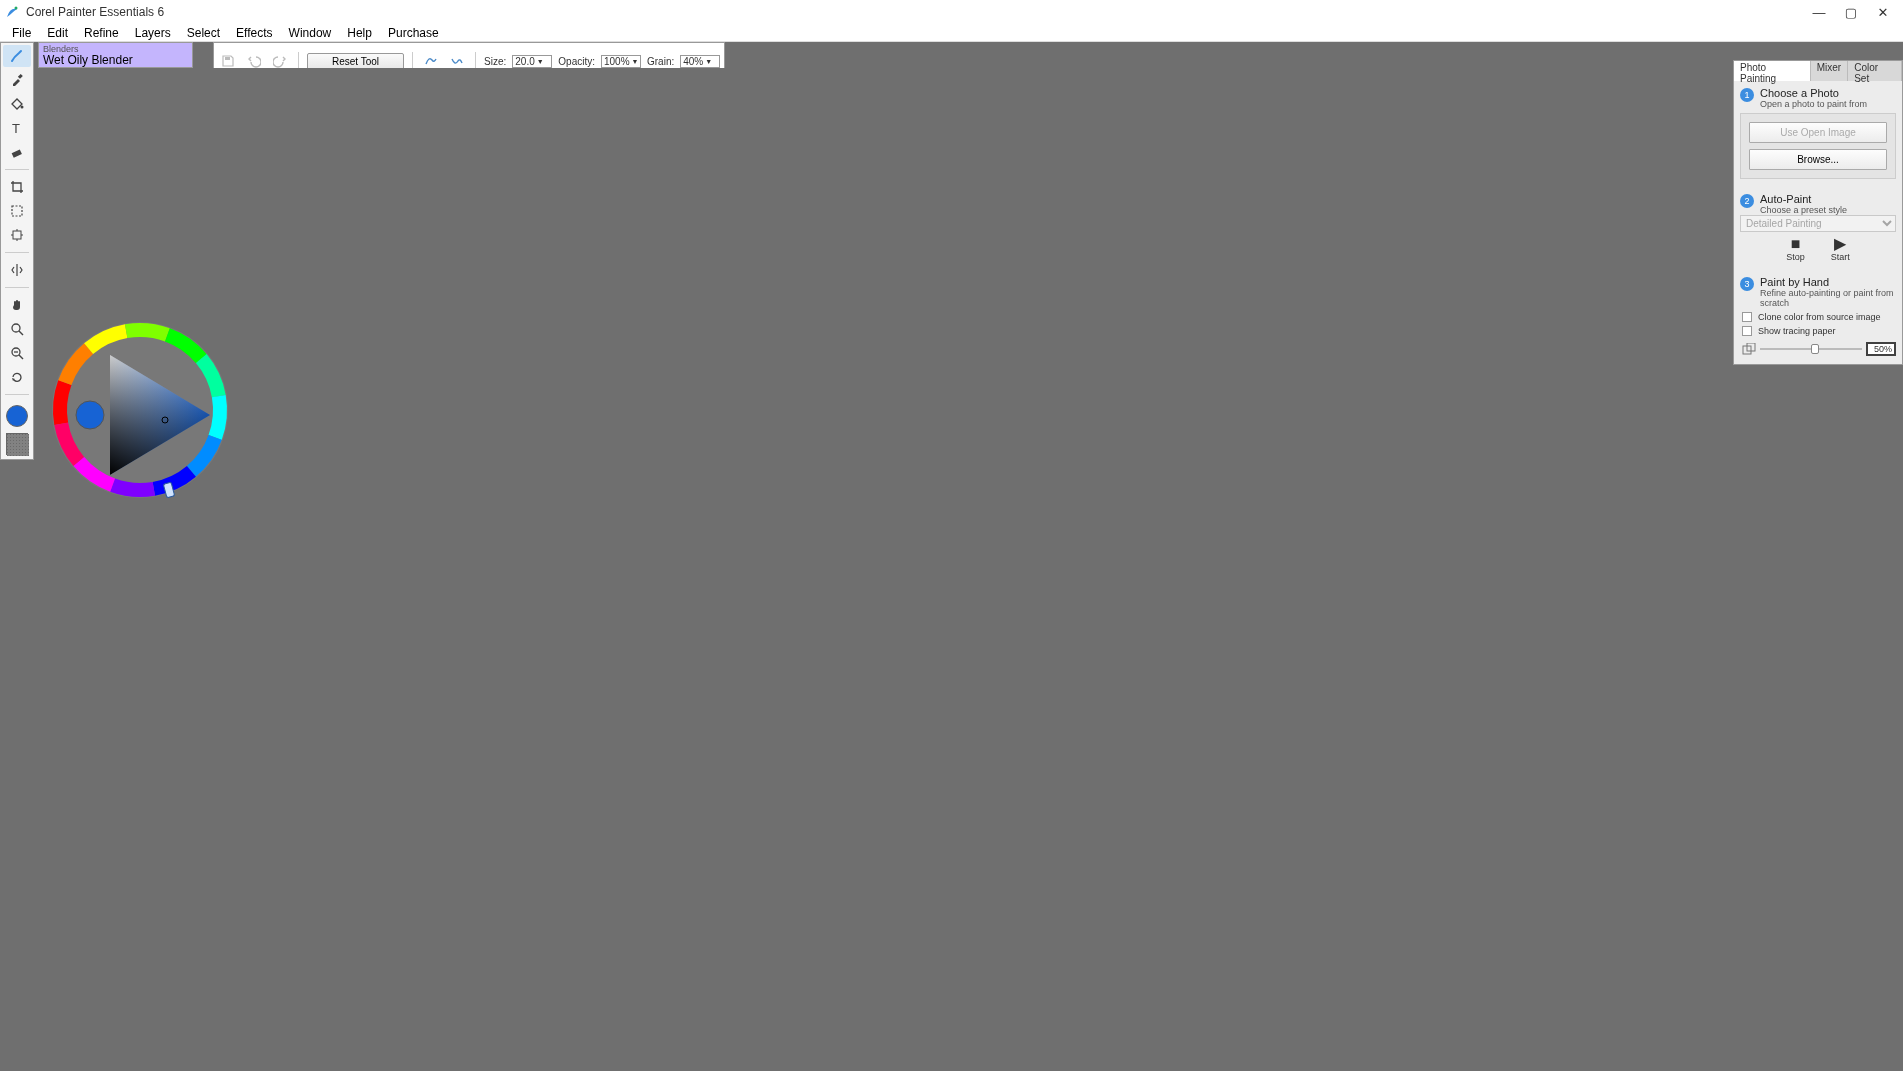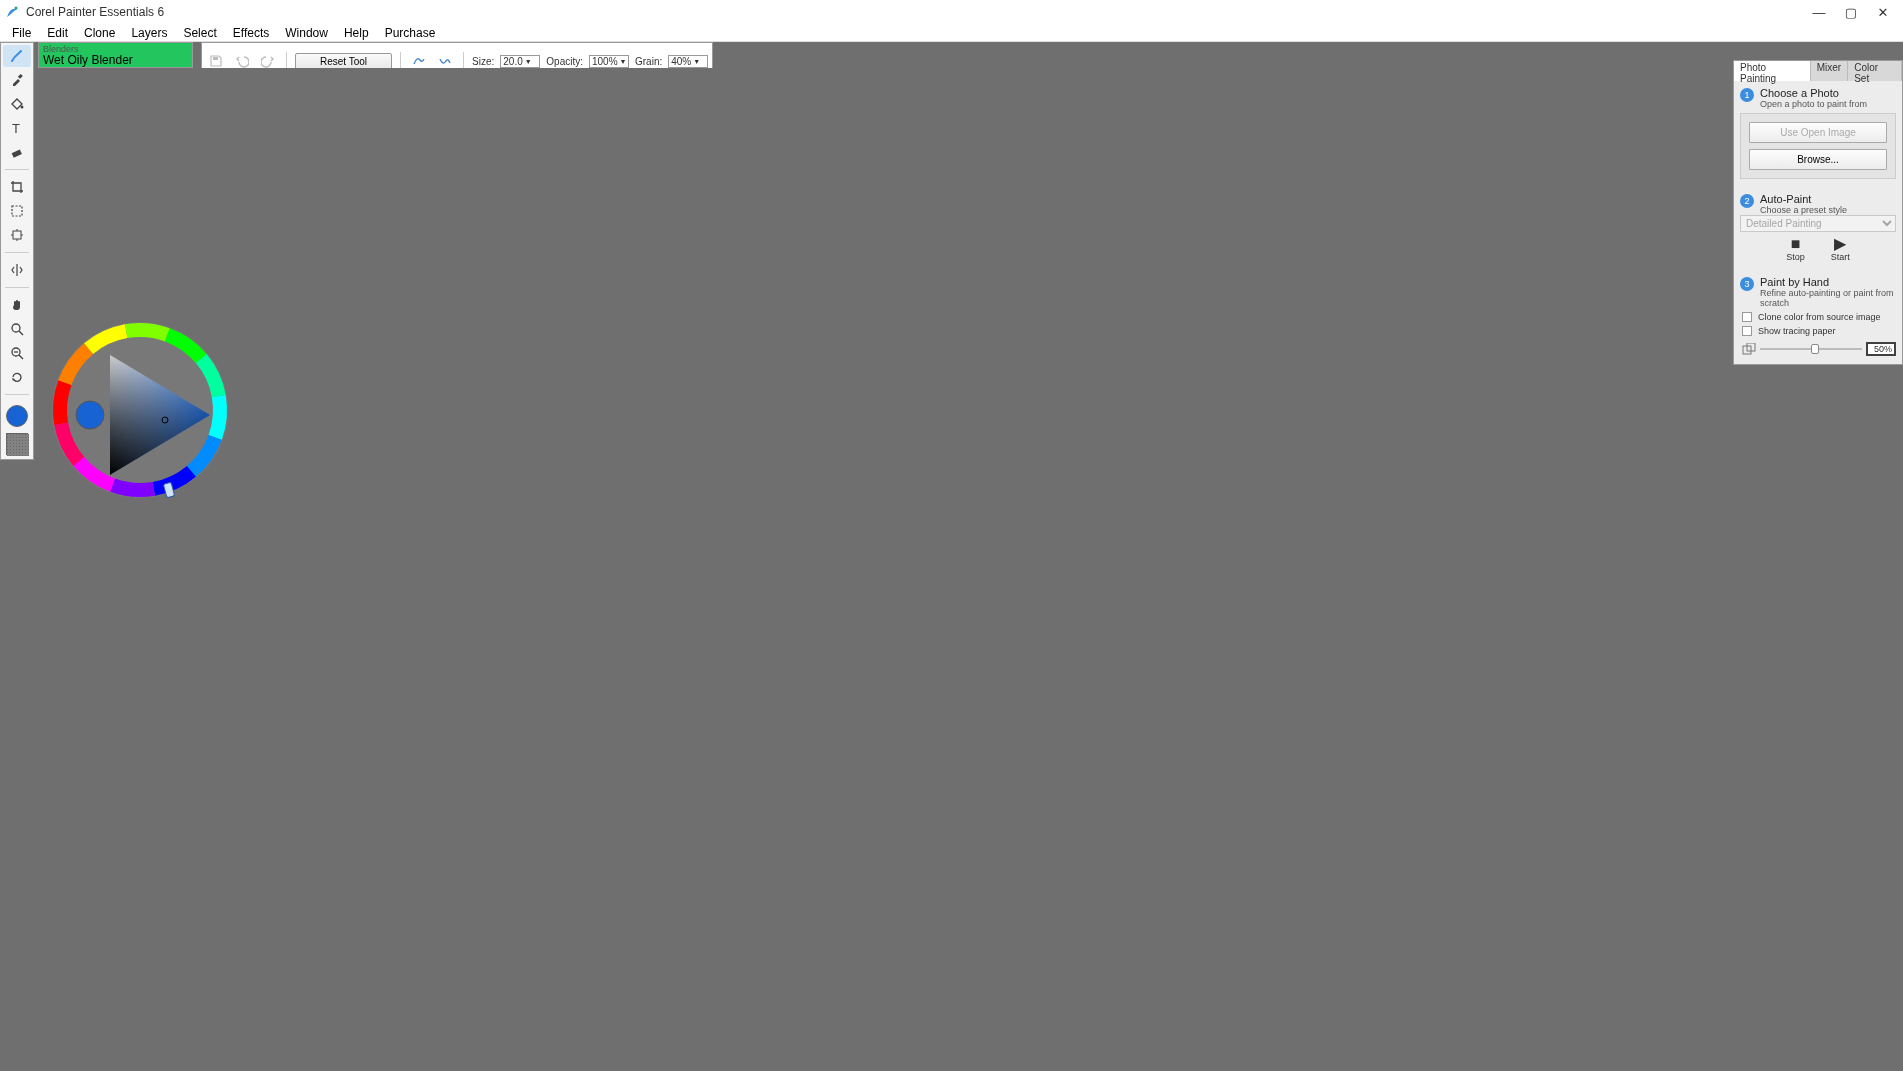--- a/index.html
+++ b/index.html
@@ -5,21 +5,21 @@
 * { margin: 0; padding: 0; box-sizing: border-box; font-family: "Segoe UI", Tahoma, sans-serif; }
 html, body { width: 1903px; height: 1071px; overflow: hidden; background: #6f6f6f; }
 .titlebar { height: 24px; background: #fff; display: flex; align-items: center; padding: 0 4px; font-size: 12px; color: #333; }
 .titlebar .app-icon { width: 16px; height: 16px; margin-right: 6px; display:inline-block; }
 .titlebar .spacer { flex: 1; }
 .titlebar .winbtn { width: 32px; text-align: center; font-size: 13px; cursor: default; }
 .menubar { height: 18px; background: #fff; display: flex; align-items: center; padding: 0 4px; font-size: 12px; border-bottom: 1px solid #ddd; }
 .menubar .menu-item { padding: 0 8px; cursor: default; }
 
 .propbar-row { height: 26px; background: #6f6f6f; display:flex; align-items:stretch; }
-.brush-selector { width: 155px; background:#22c55e; border:1px solid #999; display:flex; flex-direction:column; padding:1px 4px; font-size:10px; line-height:11px; margin-right:8px; margin-left:38px;}
+.brush-selector { width: 155px; background:#c4b5fd; border:1px solid #999; display:flex; flex-direction:column; padding:1px 4px; font-size:10px; line-height:11px; margin-right:20px; margin-left:38px;}
 .brush-selector .category{ color:#555; font-size:9px;}
 .brush-selector .variant{ color:#000; font-size:12px;}
 .propbar { background:#fff; border:1px solid #999; display:flex; align-items:center; padding:18px 4px; gap:6px; font-size:11px; color:#333; }
 .propbar .divider{ width:1px; height:18px; background:#ccc; margin:0 2px;}
 .propbar .iconbtn{ width:20px; height:20px; border:1px solid transparent; display:flex; align-items:center; justify-content:center; color:#888; border-radius:2px;}
 .propbar .iconbtn.disabled{ color:#bbb;}
 .propbar .reset-btn{ border:1px solid #999; background:linear-gradient(#fafafa,#e8e8e8); font-size:10px; padding:2px 24px; border-radius:2px;}
 .propbar .label{ font-size:10px; color:#333;}
 .propbar .numbox{ border:1px solid #999; font-size:10px; width:40px; text-align:right; padding:0 2px; background:#fff; display:inline-flex; align-items:center;}
 .propbar .numbox .arrow{ margin-left:2px; font-size:7px; color:#333;}
@@ -72,21 +72,21 @@
   <span>Corel Painter Essentials 6</span>
   <span class="spacer"></span>
   <span class="winbtn">—</span>
   <span class="winbtn">▢</span>
   <span class="winbtn">✕</span>
 </div>
 
 <div class="menubar">
   <span class="menu-item">File</span>
   <span class="menu-item">Edit</span>
-  <span class="menu-item">Clone</span>
+  <span class="menu-item">Refine</span>
   <span class="menu-item">Layers</span>
   <span class="menu-item">Select</span>
   <span class="menu-item">Effects</span>
   <span class="menu-item">Window</span>
   <span class="menu-item">Help</span>
   <span class="menu-item">Purchase</span>
 </div>
 
 <div class="propbar-row">
   <div class="brush-selector">

